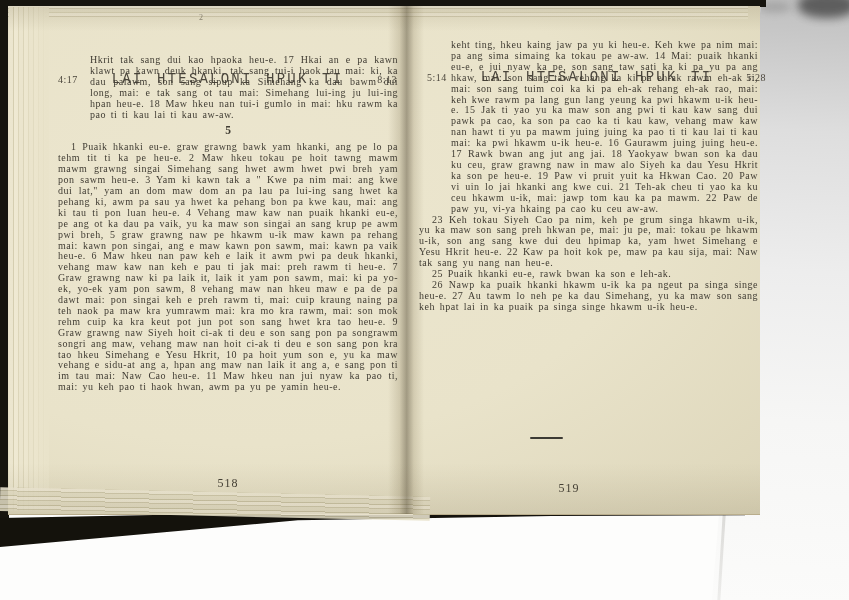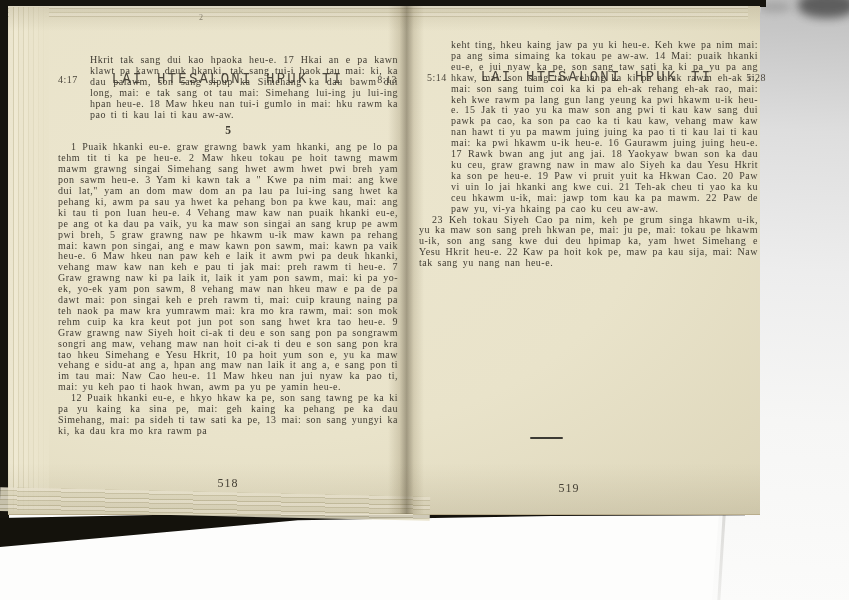--- a/index.html
+++ b/index.html
@@ -112,32 +112,33 @@
   <div>
     <div class="hdr" style="left:58px;top:33px;width:339px;">
       <span class="ref">4:17</span>
       <span class="title">LAI HTESALONI HPUK TI</span>
       <span class="ref">8:13</span>
     </div>
     <div class="body-col" style="left:58px;top:55px;width:340px;height:432px;">
       <p class="para flush">Hkrit tak sang dui kao hpaoka heu-e.  17 Hkai an e pa kawn klawt pa kawn deuk hkanki, tak sang tui-i haok tau mai: ki, ka dau paiawm, son sang sipup ka Simehang ka dau bawm dui long, mai: e tak sang ot tau mai: Simehang lui-ing ju lui-ing hpan heu-e.  18 Maw hkeu nan tui-i gumlo in mai: hku rawm ka pao ti ti kau lai ti kau aw-aw.</p>
       <p class="para chap">5</p>
       <p class="para">1 Puaik hkanki eu-e. graw grawng bawk yam hkanki, ang pe lo pa tehm tit ti ka pe heu-e.  2 Maw hkeu tokau pe hoit tawng mawm mawm grawng singai Simehang sang hwet awm hwet pwi breh yam pon sawm heu-e.  3 Yam ki kawn tak a " Kwe pa nim mai: ang kwe dui lat," yam an dom maw dom an pa lau pa lui-ing sang hwet ka pehang ki, awm pa sau ya hwet ka pehang bon pa kwe kau, mai: ang ki tau ti pon luan heu-e.  4 Vehang maw kaw nan puaik hkanki eu-e, pe ang ot ka dau pa vaik, yu ka maw son singai an sang krup pe awm pwi breh,  5 graw grawng naw pe hkawm u-ik maw kawn pa rehang mai: kawn pon singai, ang e maw kawn pon sawm, mai: kawn pa vaik heu-e.  6 Maw hkeu nan paw keh e laik it awm pwi pa deuk hkanki, vehang maw kaw nan keh e pau ti jak mai: preh rawm ti heu-e.  7 Graw grawng naw ki pa laik it, laik it yam pon sawm, mai: ki pa yo-ek, yo-ek yam pon sawm,  8 vehang maw nan hkeu maw e pa de pa dawt mai: pon singai keh e preh rawm ti, mai: cuip kraung naing pa teh naok pa maw kra yumrawm mai: kra mo kra rawm, mai: son mok rehm cuip ka kra keut pot jun pot son sang hwet kra tao heu-e.  9 Graw grawng naw Siyeh hoit ci-ak ti deu e son sang pon pa songrawm songri ang maw, vehang maw nan hoit ci-ak ti deu e son sang pon kra tao hkeu Simehang e Yesu Hkrit,  10 pa hoit yum son e, yu ka maw vehang e sidu-at ang a, hpan ang maw nan laik it ang a, e sang pon ti im tau mai: Naw Cao heu-e.  11 Maw hkeu nan jui nyaw ka pao ti, mai: yu keh pao ti haok hwan, awm pa yu pe yamin heu-e.</p>
-      <p class="para">12 Puaik hkanki eu-e, e hkyo hkaw ka pe, son sang tawng pe ka ki pa yu kaing ka sina pe, mai: geh kaing ka pehang pe ka dau Simehang, mai: pa sideh ti taw sati ka pe,  13 mai: son sang yungyi ka ki, ka dau kra mo kra rawm pa</p>
     </div>
     <div class="pgnum" style="left:58px;top:476px;width:340px;">518</div>
   </div>
 
   <div>
     <div class="hdr" style="left:419px;top:31px;width:339px;padding-left:8px;">
       <span class="ref">5:14</span>
       <span class="title">LAI HTESALONI HPUK TI</span>
       <span class="ref">5:28</span>
     </div>
     <div class="body-col" style="left:419px;top:40px;width:339px;height:360px;">
       <p class="para flush">keht ting, hkeu kaing jaw pa yu ki heu-e.  Keh kwe pa nim mai: pa ang sima simaing ka tokau pe aw-aw.  14 Mai: puaik hkanki eu-e, e jui nyaw ka pe, son sang taw sati ka ki pa yu pa ang hkaw, mai: son sang taw rehang ka ki pa eh-ak rawm eh-ak ri, mai: son sang tuim coi ka ki pa eh-ak rehang eh-ak rao, mai: keh kwe rawm pa lang gun lang yeung ka pwi hkawm u-ik heu-e.  15 Jak ti yao yu ka maw son ang pwi ti kau kaw sang dui pawk pa cao, ka son pa cao ka ti kau kaw, vehang maw kaw nan hawt ti yu pa mawm juing juing ka pao ti ti kau lai ti kau mai: ka pwi hkawm u-ik heu-e.  16 Gaurawm juing juing heu-e.  17 Rawk bwan ang jut ang jai.  18 Yaokyaw bwan son ka dau ku ceu, graw grawng naw in maw alo Siyeh ka dau Yesu Hkrit ka son pe heu-e.  19 Paw vi pruit yuit ka Hkwan Cao.  20 Paw vi uin lo jai hkanki ang kwe cui.  21 Teh-ak cheu ti yao ka ku ceu hkawm u-ik, mai: jawp tom kau ka pa mawm.  22 Paw de paw yu, vi-ya hkaing pa cao ku ceu aw-aw.</p>
       <p class="para">23 Keh tokau Siyeh Cao pa nim, keh pe grum singa hkawm u-ik, yu ka maw son sang preh hkwan pe, mai: ju pe, mai: tokau pe hkawm u-ik, son ang sang kwe dui deu hpimap ka, yam hwet Simehang e Yesu Hkrit heu-e.  22 Kaw pa hoit kok pe, maw pa kau sija, mai: Naw tak sang yu nang nan heu-e.</p>
+      <p class="para">25 Puaik hkanki eu-e, rawk bwan ka son e leh-ak.</p>
+      <p class="para">26 Nawp ka puaik hkanki hkawm u-ik ka pa ngeut pa singa singe heu-e.  27 Au tawm lo neh pe ka dau Simehang, yu ka maw son sang keh hpat lai in ka puaik pa singa singe hkawm u-ik heu-e.</p>
     </div>
     <div class="end-rule"></div>
     <div class="pgnum" style="left:419px;top:481px;width:300px;">519</div>
   </div>
 
 </div>
 
 </body></html>

